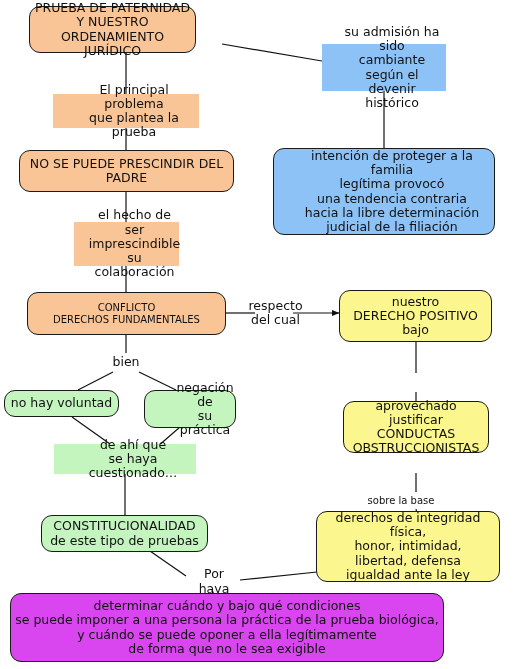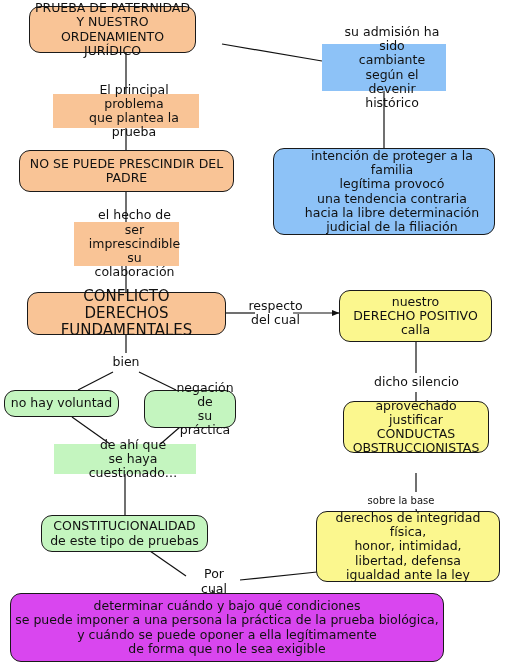--- a/index.html
+++ b/index.html
@@ -115,41 +115,40 @@
   <div class="node label c-orange" style="left:53px; top:94px; width:146px; height:34px; font-size:12.5px;">El principal problema
 que plantea la prueba</div>
 
   <div class="node box c-orange" style="left:19px; top:150px; width:215px; height:42px; font-size:12.5px;">NO SE PUEDE PRESCINDIR DEL
 PADRE</div>
 
   <div class="node label c-orange" style="left:74px; top:222px; width:105px; height:44px; font-size:12.5px;">el hecho de ser
 imprescindible
 su colaboración</div>
 
-  <div class="node box c-orange" style="left:27px; top:292px; width:199px; height:43px; font-size:15px;">CONFLICTO
+  <div class="node box c-orange" style="left:27px; top:292px; width:199px; height:43px; font-size:10px;">CONFLICTO
 DERECHOS FUNDAMENTALES</div>
 
   <div class="node label c-blue" style="left:322px; top:44px; width:124px; height:47px; font-size:12.5px;">su admisión ha sido
 cambiante según el
 devenir histórico</div>
 
   <div class="node box c-blue" style="left:273px; top:148px; width:222px; height:87px; font-size:12.5px;padding-left:20px;">intención de proteger a la familia
 legítima provocó
 una tendencia contraria
 hacia la libre determinación
 judicial de la filiación</div>
 
   <div class="node plain" style="left:252px; top:296px; width:47px; height:34px; font-size:12.5px;">respecto
 del cual</div>
 
   <div class="node box c-yellow" style="left:339px; top:290px; width:153px; height:52px; font-size:12.5px;">nuestro
 DERECHO POSITIVO
-calla</div>
+bajo</div>
 
-  <div class="node plain" style="left:370px; top:373px; width:93px; height:19px; font-size:12.5px;">dicho silencio</div>
 
   <div class="node box c-yellow" style="left:343px; top:401px; width:146px; height:52px; font-size:12.5px;">aprovechado
 justificar
 CONDUCTAS
 OBSTRUCCIONISTAS</div>
 
   <div class="node plain" style="left:359px; top:491px; width:84px; height:19px; font-size:10px;">sobre la base</div>
 
   <div class="node box c-yellow" style="left:316px; top:511px; width:184px; height:71px; font-size:12.5px;">derechos de integridad física,
 honor, intimidad,
@@ -162,20 +161,20 @@
 
   <div class="node box c-green" style="left:144px; top:390px; width:92px; height:38px; font-size:12.5px;padding-left:34px;">negación de
 su práctica</div>
 
   <div class="node label c-green" style="left:54px; top:444px; width:142px; height:30px; font-size:12.5px;">de ahí que
 se haya cuestionado…</div>
 
   <div class="node box c-green" style="left:41px; top:515px; width:167px; height:37px; font-size:12.5px;">CONSTITUCIONALIDAD
 de este tipo de pruebas</div>
 
-  <div class="node plain" style="left:186px; top:572px; width:56px; height:19px; font-size:12.5px;">Por cual</div>
+  <div class="node plain" style="left:186px; top:572px; width:56px; height:19px; font-size:12.5px;">Por haya</div>
 
   <div class="node box c-teal" style="left:10px; top:593px; width:434px; height:69px; font-size:12.5px;">determinar cuándo y bajo qué condiciones
 se puede imponer a una persona la práctica de la prueba biológica,
 y cuándo se puede oponer a ella legítimamente
 de forma que no le sea exigible</div>
 
 </div>
 
 </body></html>

